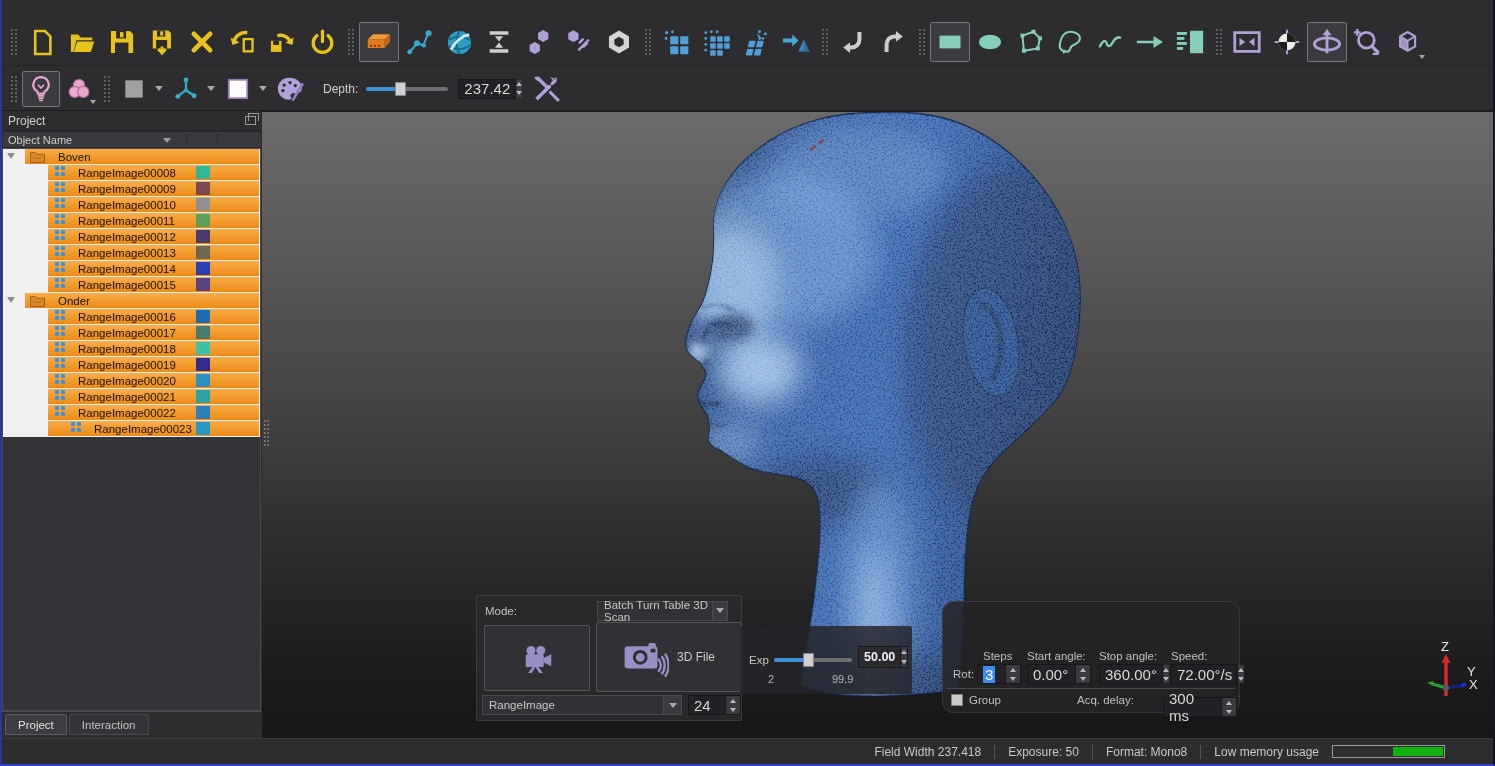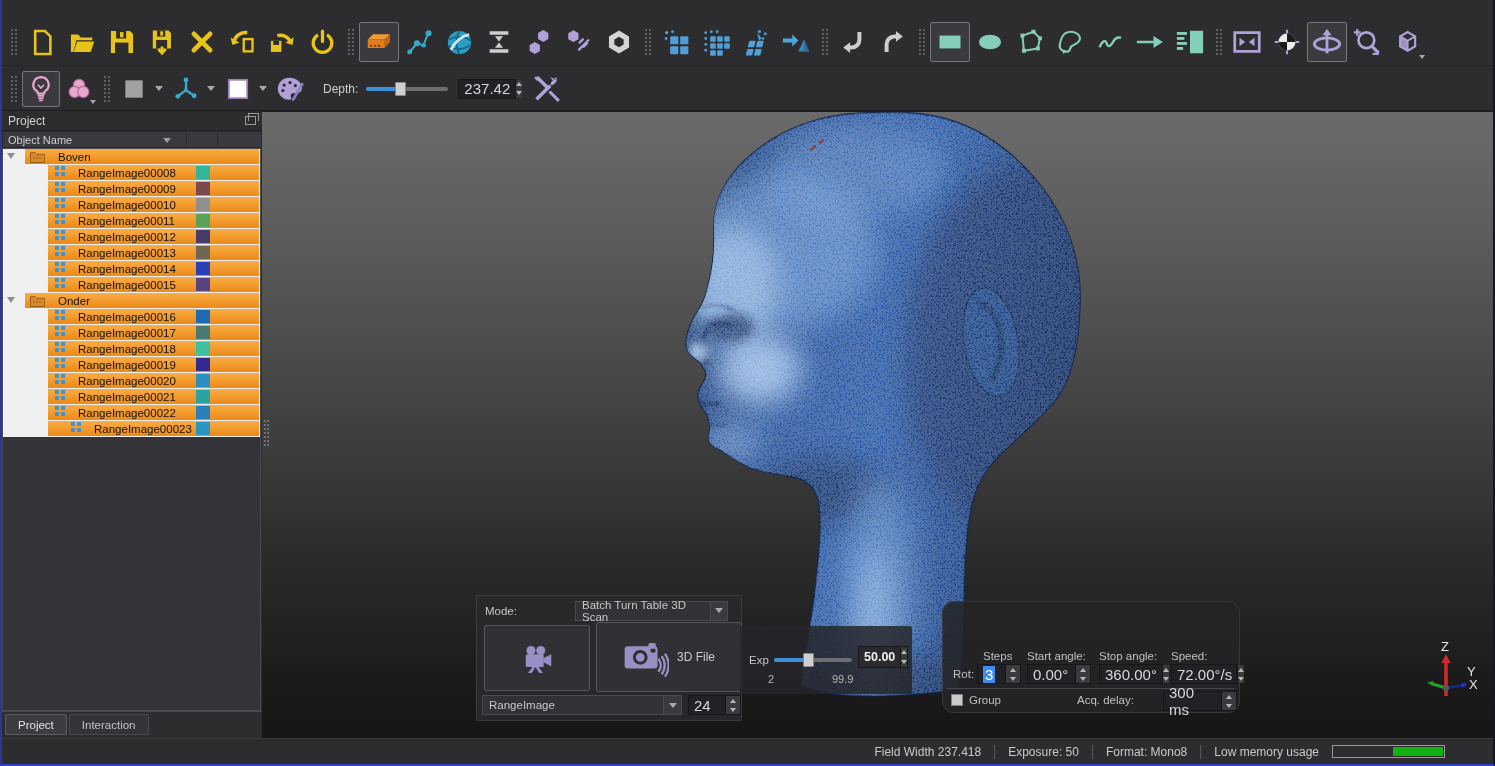--- a/index.html
+++ b/index.html
@@ -678,21 +678,21 @@
         <circle cx="436" cy="240" r="10" fill="#b8d4f2" opacity=".8" filter="url(#b6)"></circle>
         <ellipse cx="452" cy="196" rx="18" ry="8" fill="#8ab0e0" opacity=".7" filter="url(#b6)"></ellipse>
         <rect x="400" y="-10" width="440" height="650" filter="url(#speck)" opacity=".18" style="mix-blend-mode:screen"></rect>
       </g>
       <path d="M548 38l6-4 m3-3l5-3" stroke="#a23028" stroke-width="1.6" fill="none"></path>
     </svg>
 
     <div class="ov mode-cluster">
       <div class="mode-row">
         <span>Mode:</span>
-        <div class="select" style="width:153px; margin-left:58px;justify-content:space-between;">
+        <div class="select" style="width:131px; margin-left:80px;justify-content:space-between;">
           <span>Batch Turn Table 3D Scan</span>
           <span class="scaret"></span>
         </div>
       </div>
       <div class="bigbtn" style="left:7px; top:29px; width:106px; height:66px;">
         <svg width="36" height="36" viewBox="0 0 24 24" fill="#9a8fc4">
             <circle cx="8" cy="7" r="3"></circle>
             <circle cx="14.5" cy="7" r="3"></circle>
             <rect x="4.5" y="9.5" width="12" height="8.5" rx="1"></rect>
             <path d="M16.5 12l5-2.5v8l-5-2.5z"></path>
@@ -779,21 +779,21 @@
         <span class="spin-val">72.00°/s</span>
         <span class="spin-btns">
             <i class="up"></i>
             <i class="dn"></i>
           </span>
       </div>
       <div class="ttsep"></div>
       <span class="chk" style="position:absolute; left:8px; top:92px;"></span>
       <span class="lbl" style="left:26px; top:92px;">Group</span>
       <span class="lbl" style="left:134px; top:92px;">Acq. delay:</span>
-      <div class="spin" style="left:220px; top:89px; width:74px;">
+      <div class="spin" style="left:220px; top:95px; width:74px;">
         <span class="spin-val">300 ms</span>
         <span class="spin-btns">
             <i class="up"></i>
             <i class="dn"></i>
           </span>
       </div>
     </div>
 
     <svg class="axis-widget" viewBox="0 0 56 72">
       <text x="16" y="13">Z</text>

